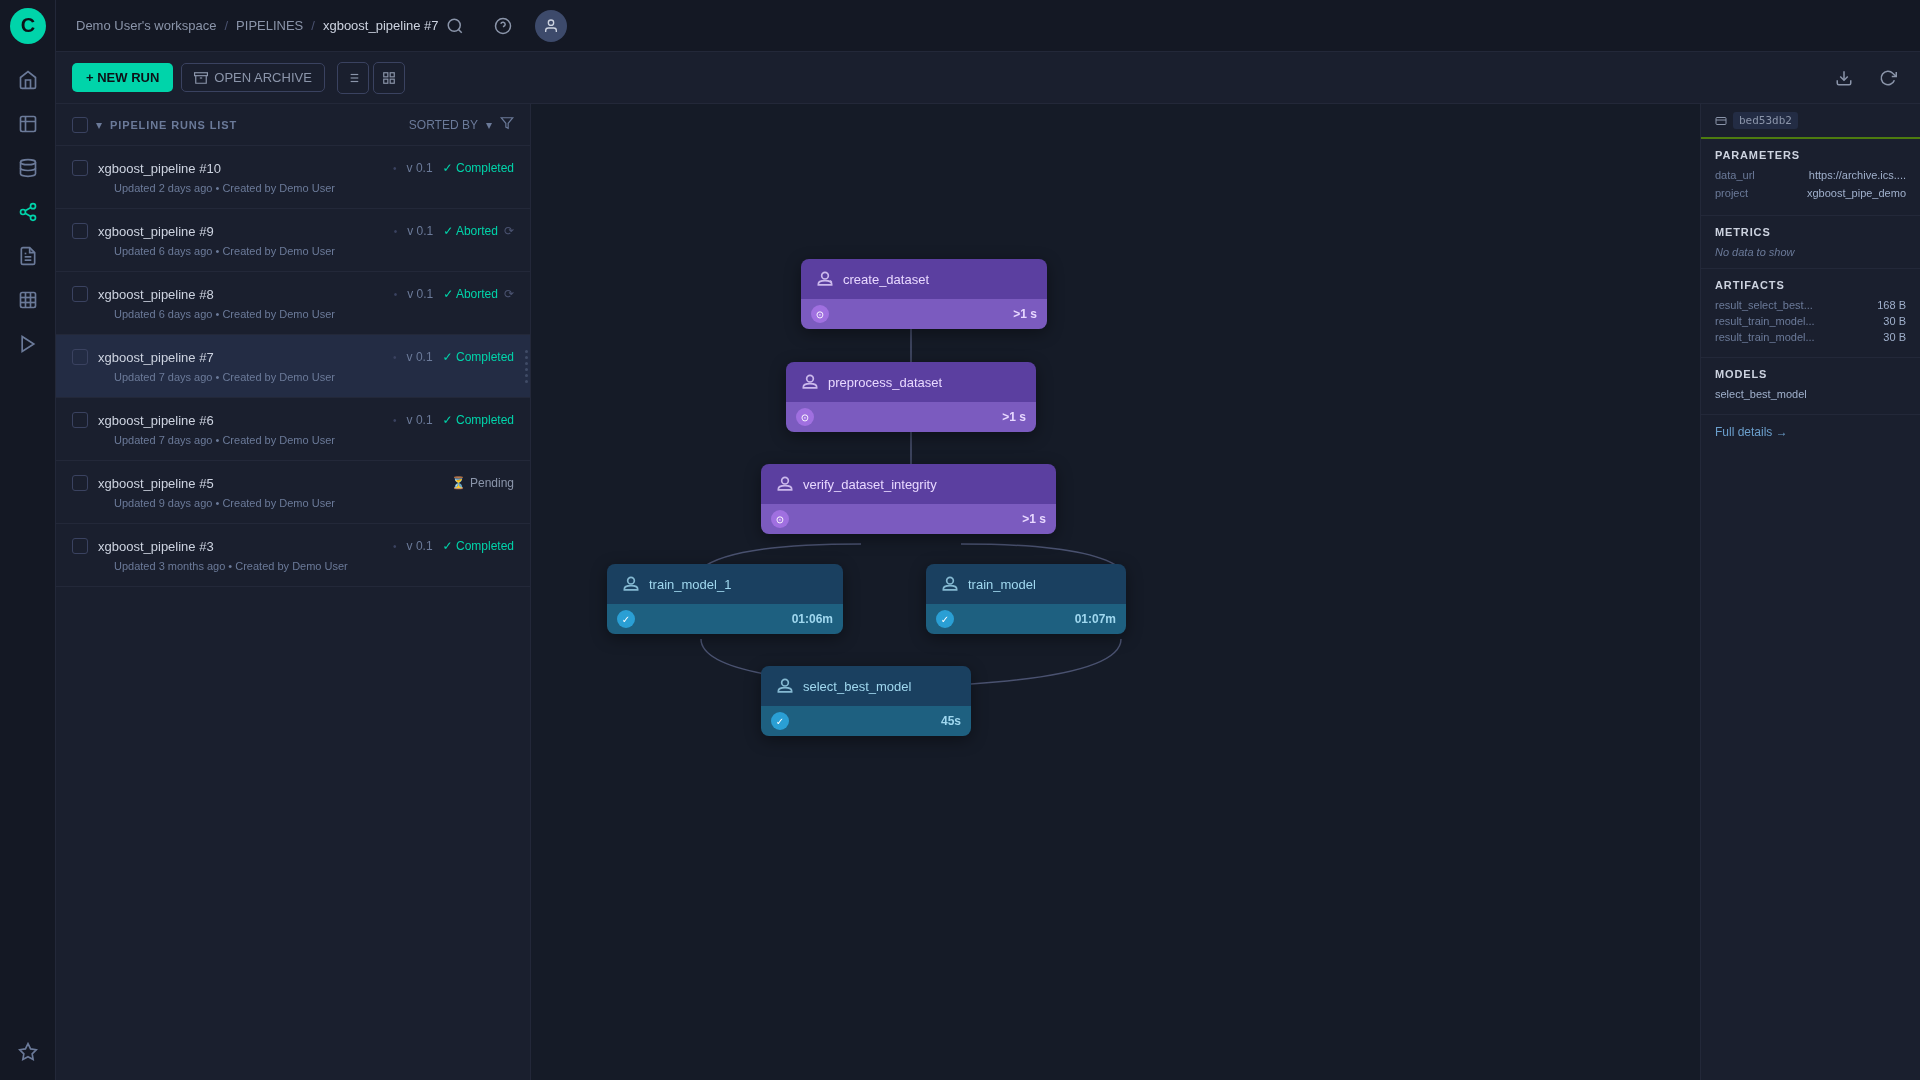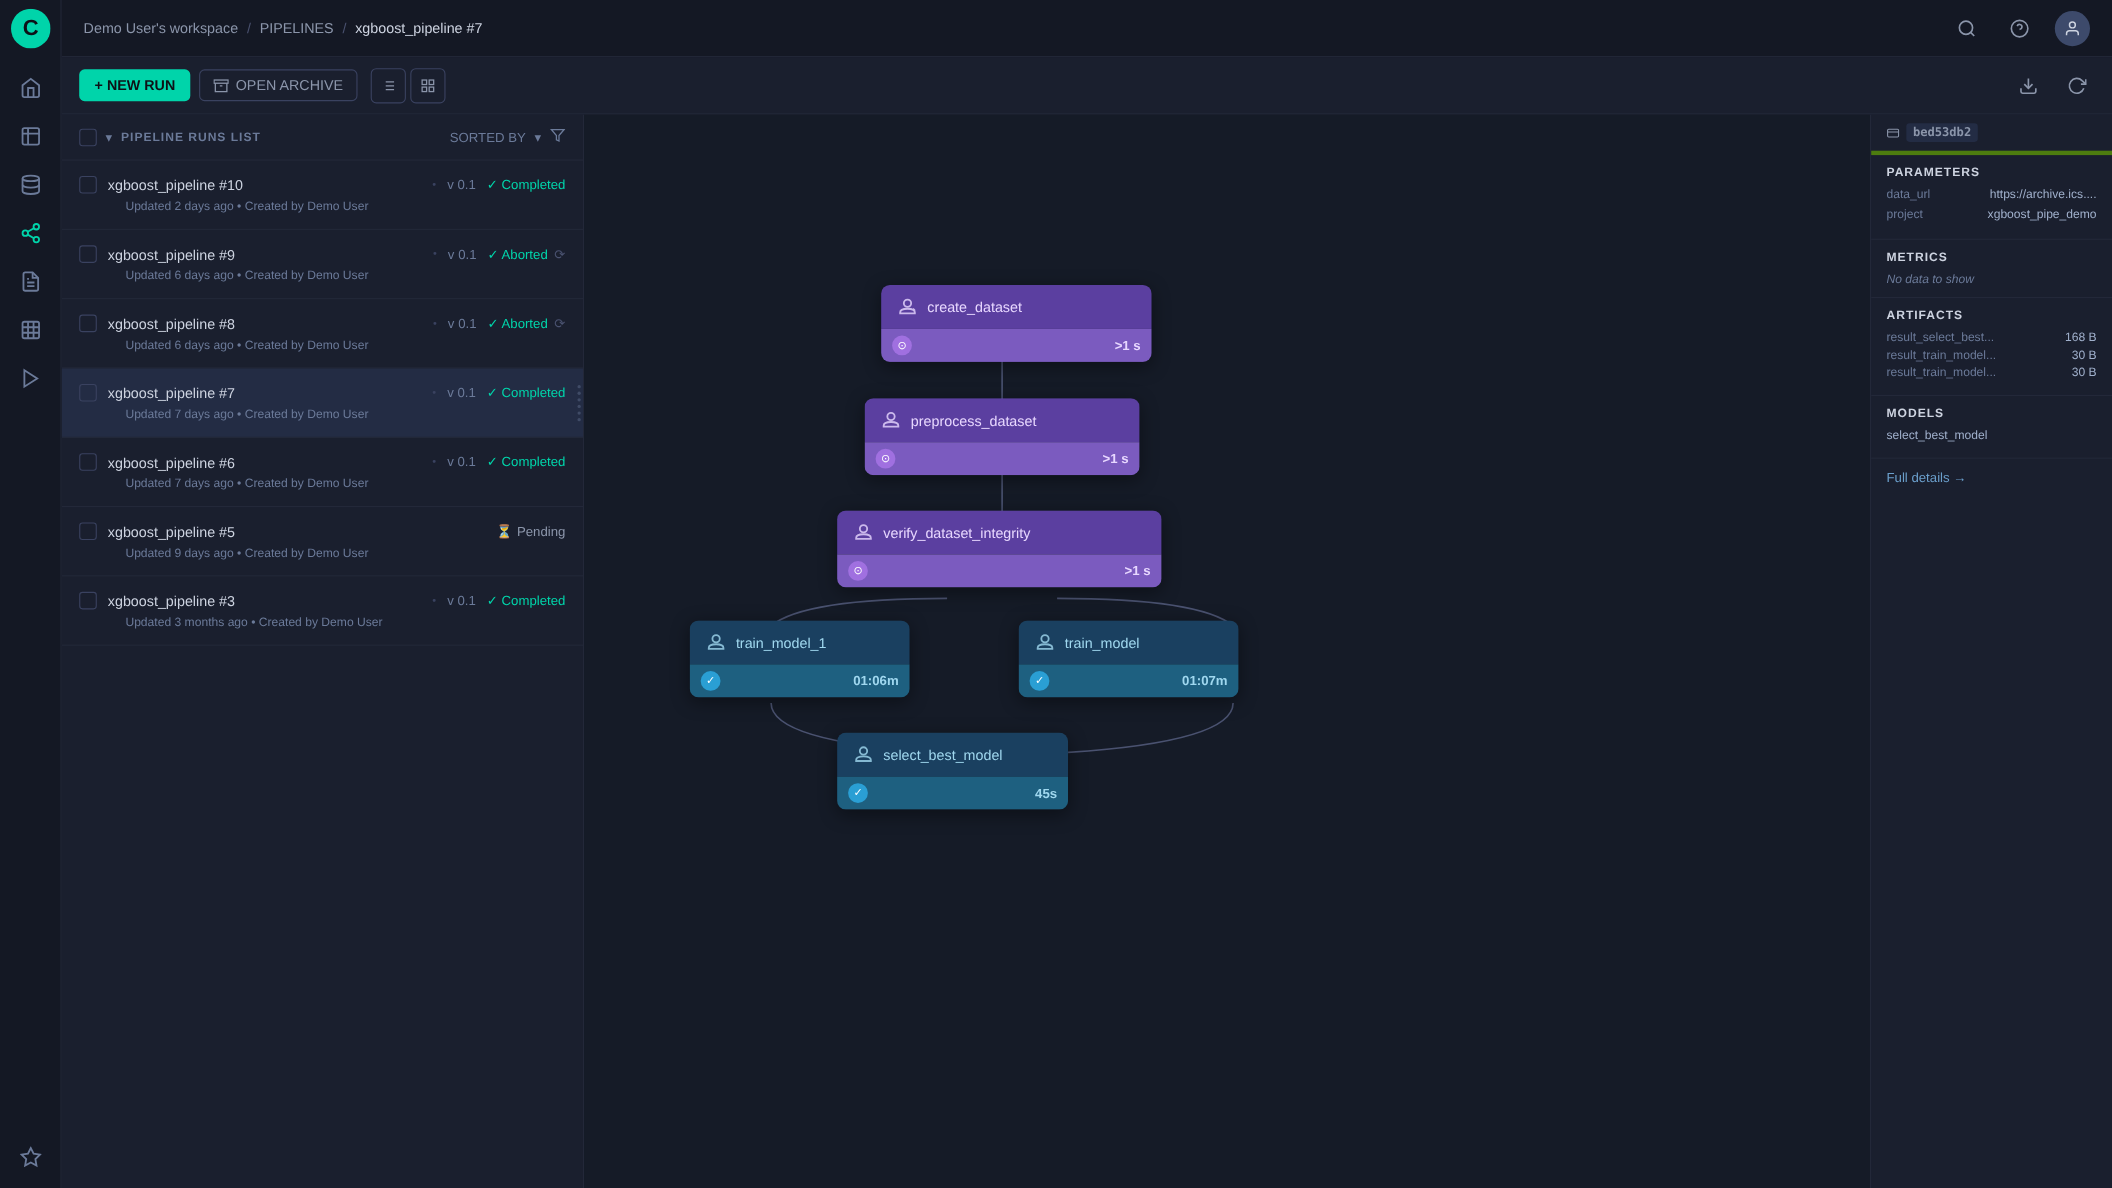--- a/index.html
+++ b/index.html
@@ -51,21 +51,21 @@
       overflow: hidden;
     }
 
     
     .topbar {
       height: 52px;
       background: #141824;
       border-bottom: 1px solid #232839;
       display: flex;
       align-items: center;
-      justify-content: space-between;
+      justify-content: flex-start;
       padding: 0 20px;
       flex-shrink: 0;
     }
     .breadcrumb {
       display: flex;
       align-items: center;
       gap: 8px;
       font-size: 13px;
       color: #8b95aa;
     }
@@ -417,22 +417,21 @@
       text-transform: uppercase;
       color: #cdd3e0;
     }
     .info-id {
       display: flex;
       align-items: center;
       gap: 6px;
       padding: 8px 14px;
       font-size: 11px;
       color: #8b95aa;
-      border-bottom: 4px solid #4d7c0f;
-      font-weight: bold;
+      border-bottom: 2px solid #4d7c0f;
     }
     .info-id-tag {
       background: #232c44;
       border-radius: 3px;
       padding: 2px 6px;
       font-family: monospace;
       font-size: 11px;
       color: #8b95aa;
     }
     .info-section {
@@ -836,21 +835,21 @@
                 <path d="M12 14c-6 0-8 2-8 4v1h16v-1c0-2-2-4-8-4z"></path>
               </svg>
             <span>verify_dataset_integrity</span>
           </div>
           <div class="node-footer">
             <div class="node-status-icon">⊙</div>
             <div class="node-time">&gt;1 s</div>
           </div>
         </div>
 
-        <div class="pipeline-node node-teal" style="left: 96px; top: 460px; width: 200px;">
+        <div class="pipeline-node node-teal" style="left: 76px; top: 460px; width: 236px;">
           <div class="node-header">
             <svg class="node-icon" viewBox="0 0 24 24" fill="none" stroke="currentColor" stroke-width="2" width="20" height="20">
                 <circle cx="12" cy="8" r="4"></circle>
                 <path d="M12 14c-6 0-8 2-8 4v1h16v-1c0-2-2-4-8-4z"></path>
               </svg>
             <span>train_model_1</span>
           </div>
           <div class="node-footer">
             <div class="node-status-icon" style="background:#2a9fd4;color:#fff;border-radius:50%;width:18px;height:18px;display:flex;align-items:center;justify-content:center;font-size:10px;">✓</div>
             <div class="node-time">01:06m</div>

